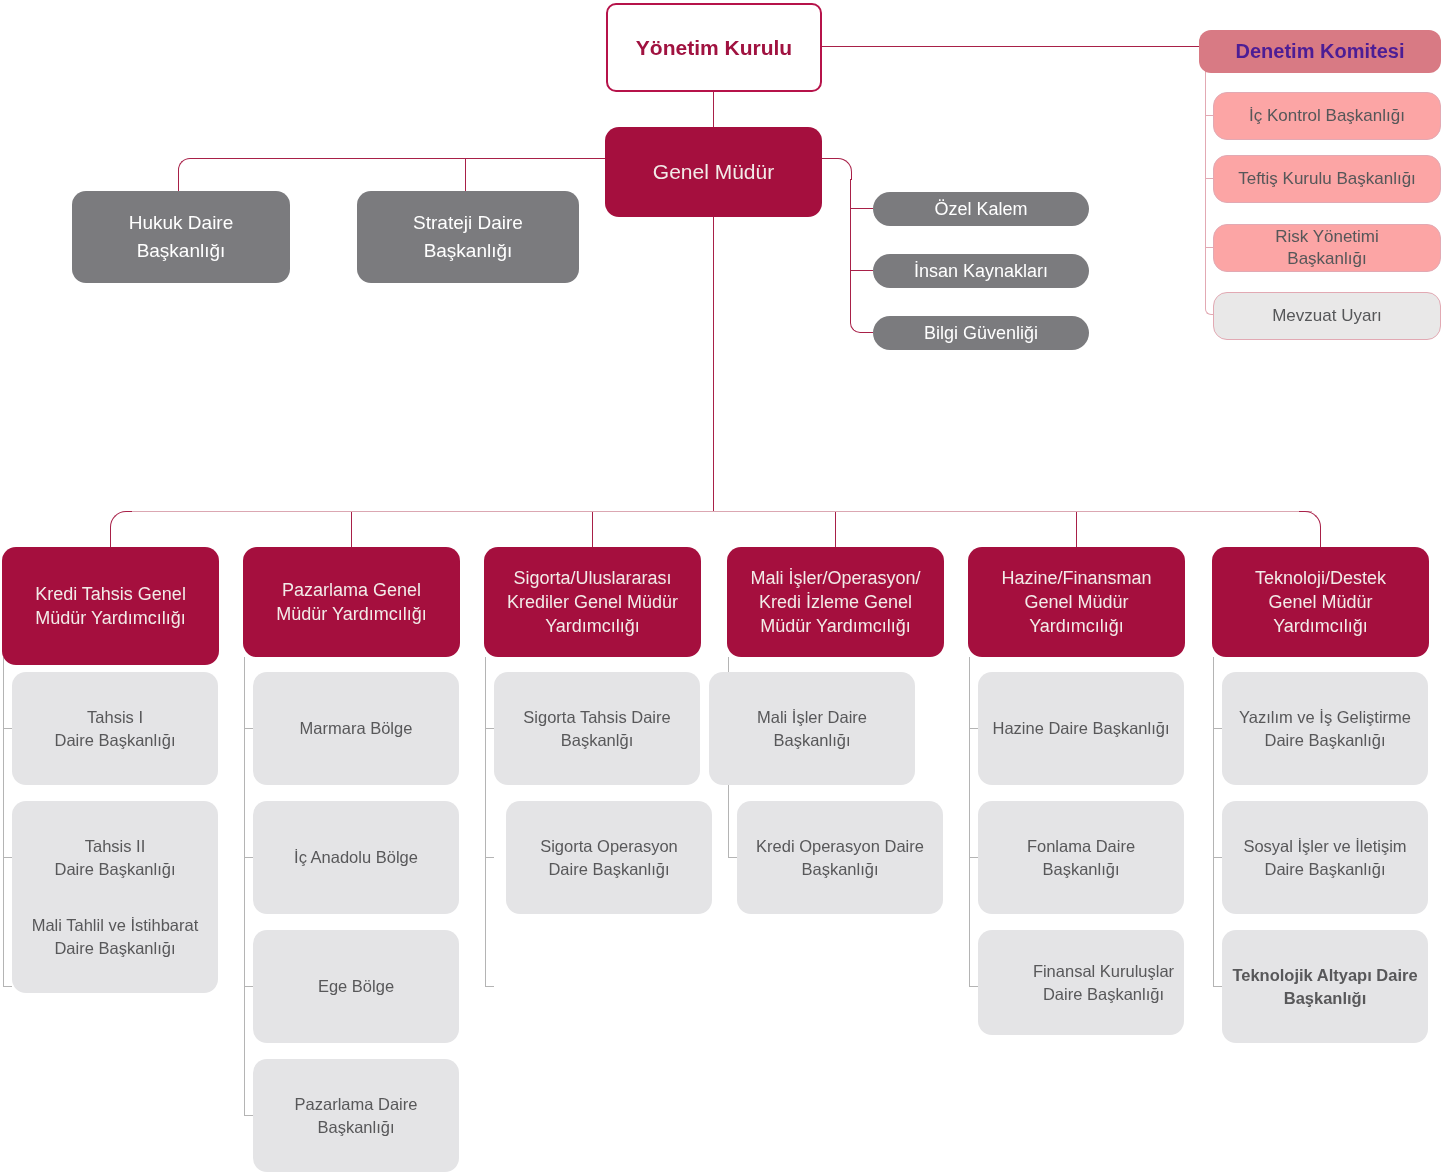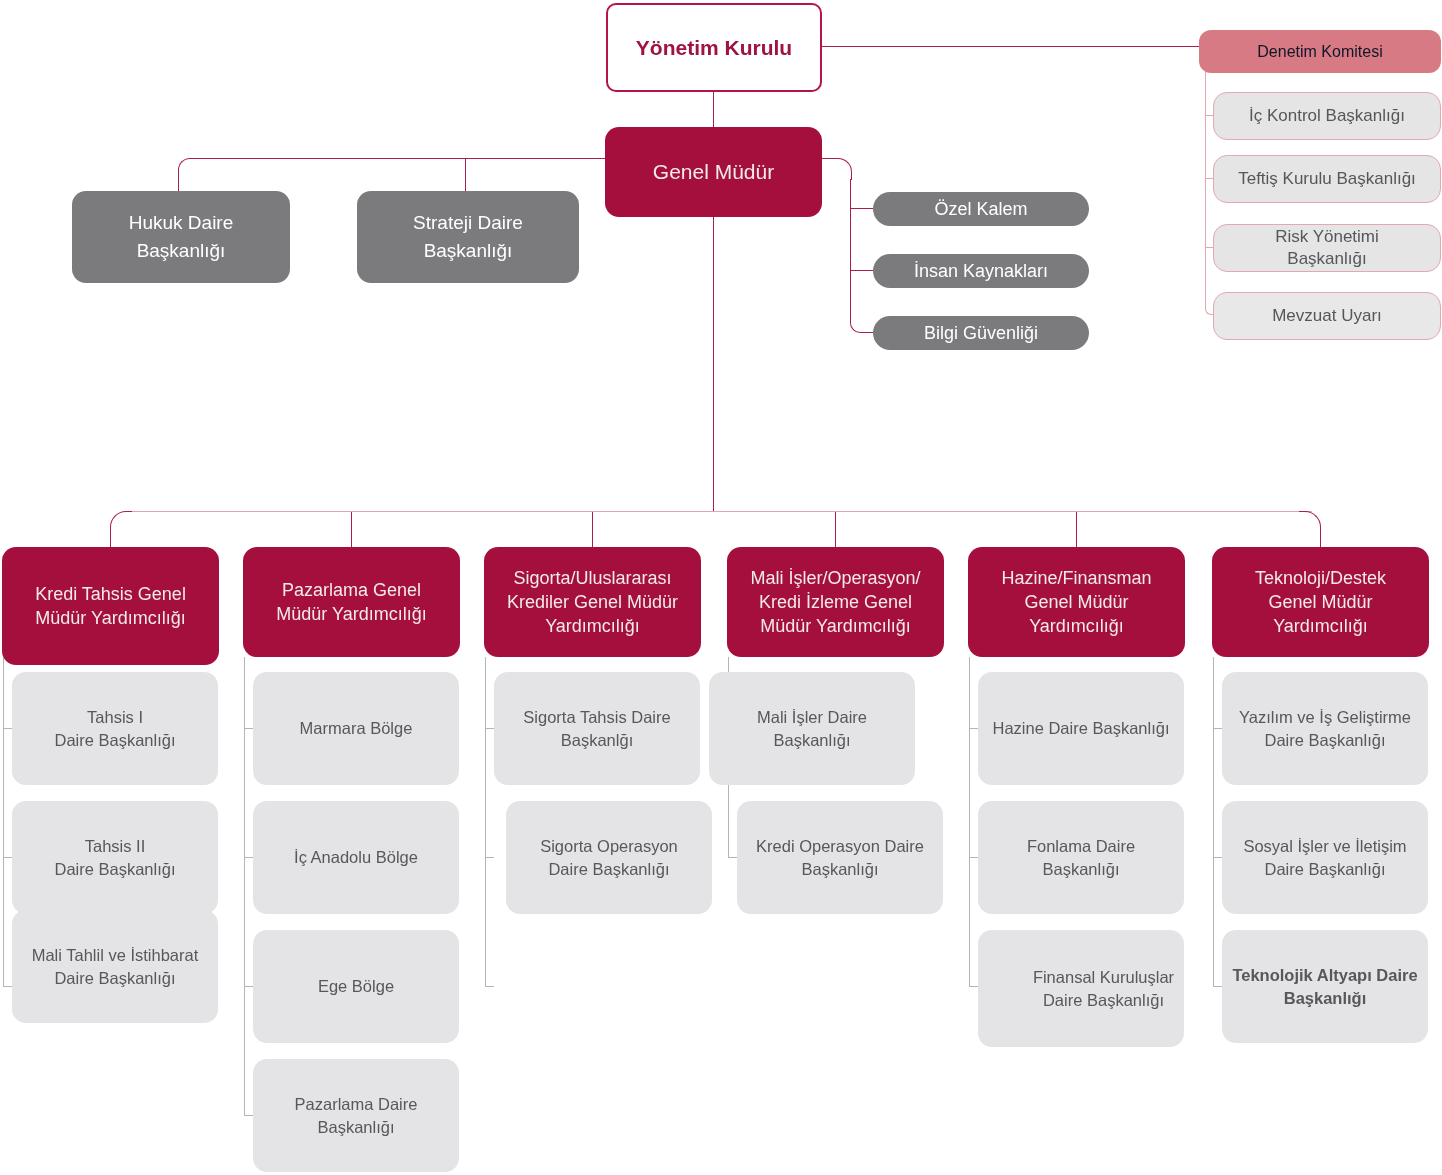--- a/index.html
+++ b/index.html
@@ -12,22 +12,22 @@
     display:flex; align-items:center; justify-content:center;
     text-align:center; white-space:pre-line;
   }
   .line { position:absolute; box-sizing:border-box; }
 
   .board  { background:#ffffff; border:2px solid #b6134a; border-radius:10px;
             color:#a01240; font-weight:bold; font-size:21px; }
   .gm     { background:#a50f3e; border-radius:14px; color:#f2ebe8; font-size:21px; }
   .gray-lg{ background:#7b7b7e; border-radius:14px; color:#ffffff; font-size:19px; line-height:1.45; }
   .pill   { background:#7b7b7e; border-radius:17px; color:#ffffff; font-size:18px; }
-  .audit-title { background:#d87a84; border-radius:12px; color:#0f172a; font-weight:normal; font-size:16px; }
-  .audit-item  { background:#e5e5e5; border:1.5px solid #e2a9b3; border-radius:14px;
+  .audit-title { background:#d87a84; border-radius:12px; color:#4c1d95; font-weight:bold; font-size:20px; }
+  .audit-item  { background:#fca5a5; border:1.5px solid #e2a9b3; border-radius:14px;
                  color:#565759; font-size:17px; line-height:1.3; }
   .audit-item.gray { background:#e9e8e8; }
   .division { background:#a50f3e; border-radius:14px; color:#f2ebe8; font-size:18px; line-height:1.35; }
   .dept     { background:#e4e4e6; border-radius:14px; color:#58585a; font-size:16.5px; line-height:1.35; }
 </style>
 </head>
 <body>
 
 <div class="canvas">
 
@@ -123,21 +123,21 @@
 Genel Müdür
 Yardımcılığı</div>
   <div class="node division" style="left:1212px;top:547px;width:217px;height:110px;">Teknoloji/Destek
 Genel Müdür
 Yardımcılığı</div>
 
   <div class="node dept" style="left:12px;top:672px;width:206px;height:113px;">Tahsis I
 Daire Başkanlığı</div>
   <div class="node dept" style="left:12px;top:801px;width:206px;height:113px;">Tahsis II
 Daire Başkanlığı</div>
-  <div class="node dept" style="left:12px;top:910px;width:206px;height:113px;">Mali Tahlil ve İstihbarat
+  <div class="node dept" style="left:12px;top:880px;width:206px;height:113px;">Mali Tahlil ve İstihbarat
 Daire Başkanlığı</div>
 
   <div class="node dept" style="left:253px;top:672px;width:206px;height:113px;">Marmara Bölge</div>
   <div class="node dept" style="left:253px;top:801px;width:206px;height:113px;">İç Anadolu Bölge</div>
   <div class="node dept" style="left:253px;top:930px;width:206px;height:113px;">Ege Bölge</div>
   <div class="node dept" style="left:253px;top:1059px;width:206px;height:113px;">Pazarlama Daire
 Başkanlığı</div>
 
   <div class="node dept" style="left:494px;top:672px;width:206px;height:113px;">Sigorta Tahsis Daire
 Başkanlğı</div>
@@ -145,21 +145,21 @@
 Daire Başkanlığı</div>
 
   <div class="node dept" style="left:709px;top:672px;width:206px;height:113px;">Mali İşler Daire
 Başkanlığı</div>
   <div class="node dept" style="left:737px;top:801px;width:206px;height:113px;">Kredi Operasyon Daire
 Başkanlığı</div>
 
   <div class="node dept" style="left:978px;top:672px;width:206px;height:113px;">Hazine Daire Başkanlığı</div>
   <div class="node dept" style="left:978px;top:801px;width:206px;height:113px;">Fonlama Daire
 Başkanlığı</div>
-  <div class="node dept" style="left:978px;top:930px;width:206px;height:117px;padding-left:45px;">Finansal Kuruluşlar
+  <div class="node dept" style="left:978px;top:930px;width:206px;height:105px;padding-left:45px;">Finansal Kuruluşlar
 Daire Başkanlığı</div>
 
   <div class="node dept" style="left:1222px;top:672px;width:206px;height:113px;">Yazılım ve İş Geliştirme
 Daire Başkanlığı</div>
   <div class="node dept" style="left:1222px;top:801px;width:206px;height:113px;">Sosyal İşler ve İletişim
 Daire Başkanlığı</div>
   <div class="node dept" style="left:1222px;top:930px;width:206px;height:113px;font-weight:bold;">Teknolojik Altyapı Daire
 Başkanlığı</div>
 
 </div>

